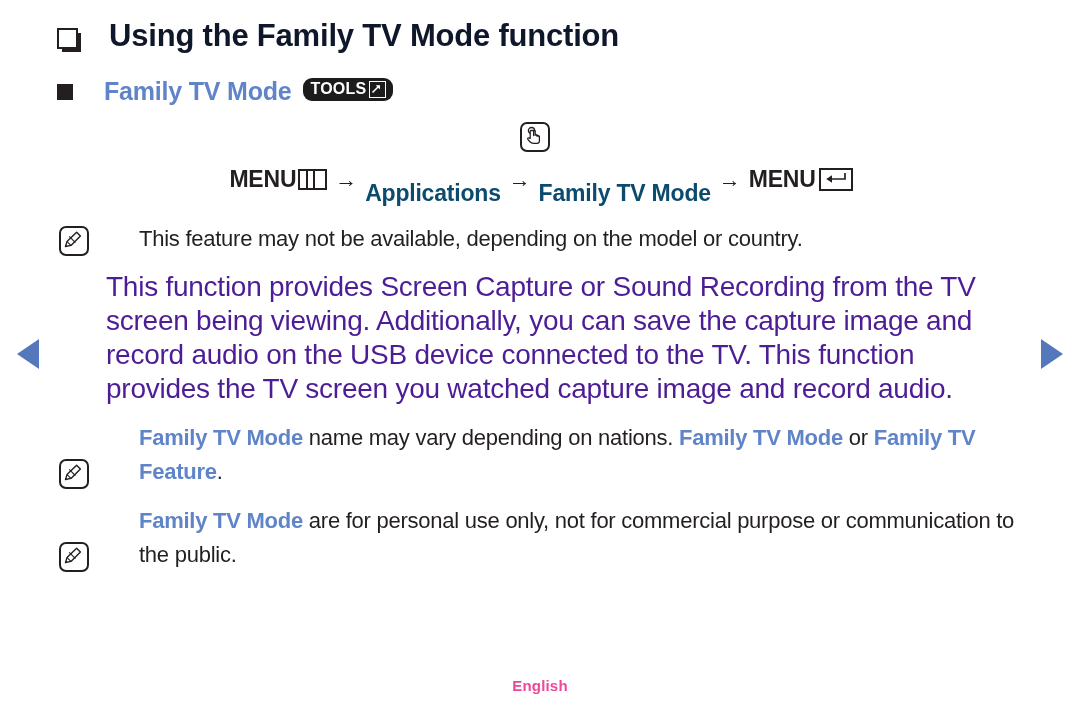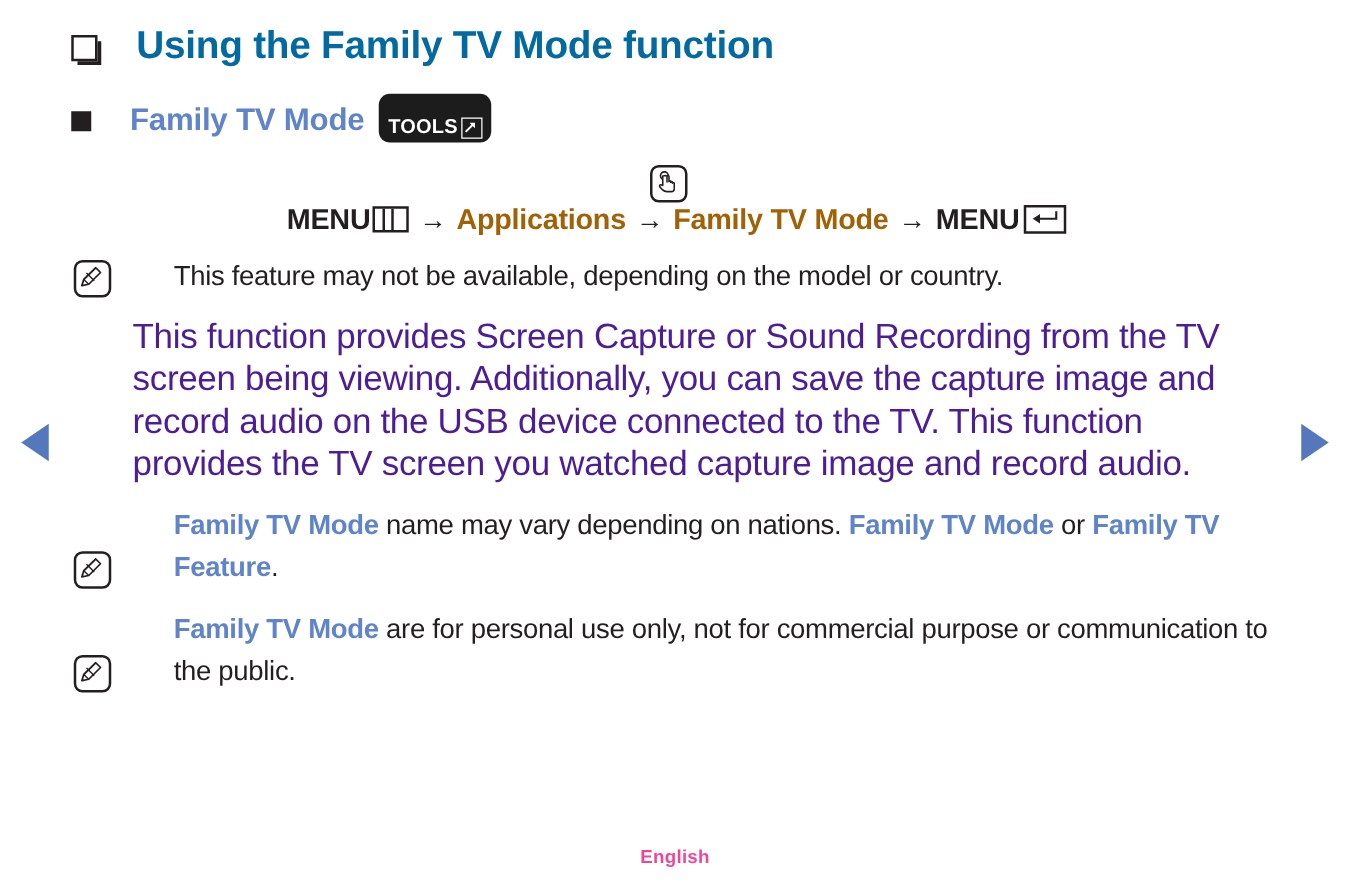--- a/index.html
+++ b/index.html
@@ -62,21 +62,21 @@
     box-shadow: 4px 4px 0 -1px #231f20;
     margin-top: 14px;
     margin-right: 31px;
     flex: 0 0 auto;
   }
   .title-text {
     font-size: 31px;
     font-weight: bold;
     letter-spacing: -0.2px;
     line-height: 44px;
-    color: #0369a1;
+    color: #0f172a;
     text-align: right;
   }
 
   .subtitle {
     font-size: 21px;
     line-height: 30px;
     color: #231f20;
     margin-left: 48px;
     margin-top: 11px;
   }
@@ -101,21 +101,21 @@
     color: #6084c8;
     letter-spacing: -0.2px;
   }
 
   
   .tools-badge {
     display: inline-flex;
     align-items: center;
     background: #1c1c1c;
     border-radius: 9px;
-    padding: 18px 7px 3px 8px;
+    padding: 2px 7px 3px 8px;
     margin-left: 11px;
     vertical-align: middle;
     position: relative;
     top: -2px;
   }
   .tools-badge .tools-label {
     color: #ffffff;
     font-size: 16px;
     font-weight: bold;
     letter-spacing: 0.2px;
@@ -157,21 +157,21 @@
   .path-text {
     font-size: 23px;
     font-weight: bold;
     color: #231f20;
     letter-spacing: -0.2px;
     display: flex;
     align-items: center;
     flex-wrap: nowrap;
     white-space: nowrap;
   }
-  .path-text .blue { color: #a16207; }
+  .path-text .blue { color: #0c4a6e; margin-top: 28px; }
   .path-text .arrow {
     font-weight: normal;
     margin: 0 8px;
     font-size: 22px;
     color: #231f20;
   }
   .menu-glyph {
     display: inline-block;
     width: 25px;
     height: 17px;

